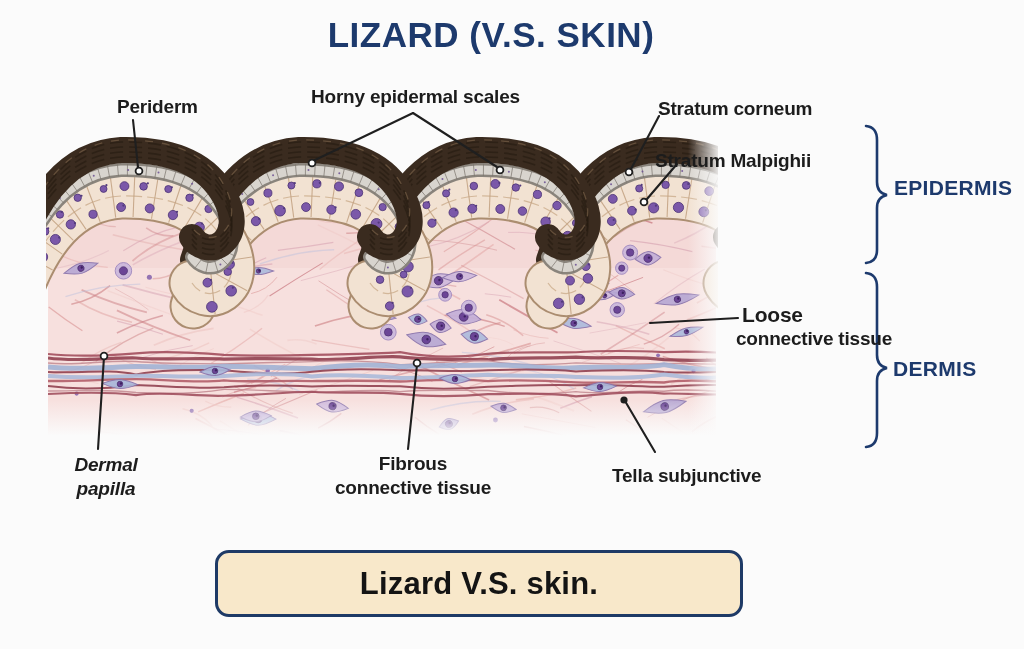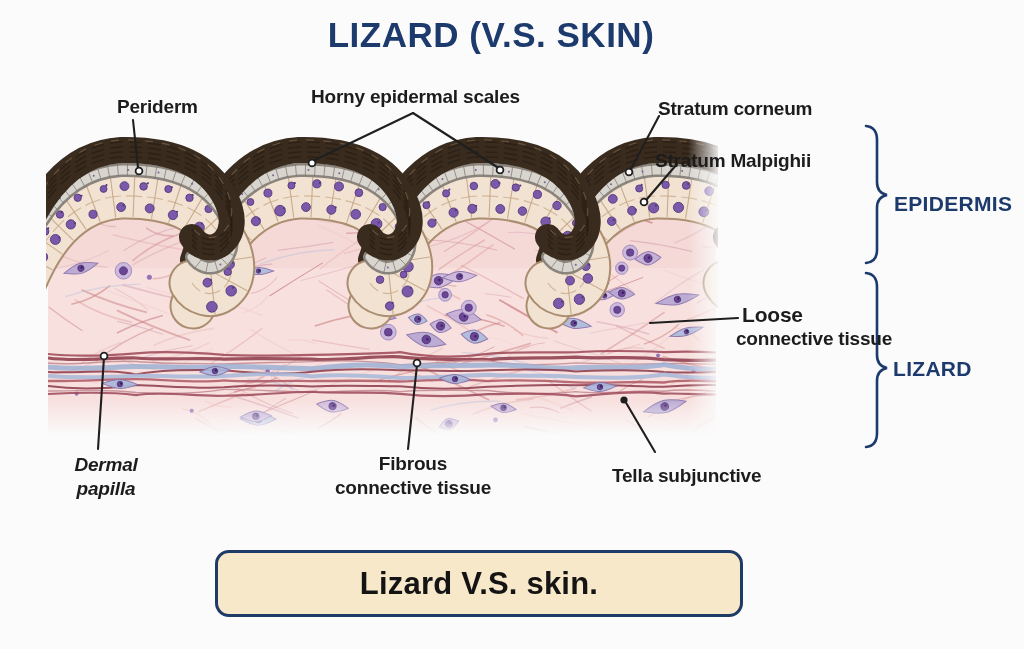--- a/index.html
+++ b/index.html
@@ -972,28 +972,28 @@
   <div class="title">LIZARD (V.S. SKIN)</div>
 
   <div class="lbl" style="left:72px;top:95px;margin-left:45px;">Periderm</div>
 
   <div class="lbl" style="left:311px;top:85px;">Horny epidermal scales</div>
 
   <div class="lbl" style="left:658px;top:97px;">Stratum corneum</div>
 
   <div class="lbl" style="left:642px;top:149px;margin-left:13px;">Stratum Malpighii</div>
 
-  <div class="layer-lbl" style="left:894px;top:192px;">EPIDERMIS</div>
+  <div class="layer-lbl" style="left:894px;top:176px;">EPIDERMIS</div>
 
   <div class="lbl" style="left:742px;top:303px;">
     <span style="display:block;font-size:21px;">Loose</span>
     <span style="display:block;margin-left:-6px;">connective tissue</span>
   </div>
 
-  <div class="layer-lbl" style="left:893px;top:357px;">LIZARD</div>
+  <div class="layer-lbl" style="left:893px;top:357px;">DERMIS</div>
 
   <div class="lbl center" style="left:58px;top:453px;width:96px;font-style:italic;">
     <span style="display:block;">Dermal</span>
     <span style="display:block;">papilla</span>
   </div>
 
   <div class="lbl center" style="left:332px;top:452px;width:162px;">
     <span style="display:block;">Fibrous</span>
     <span style="display:block;">connective tissue</span>
   </div>

